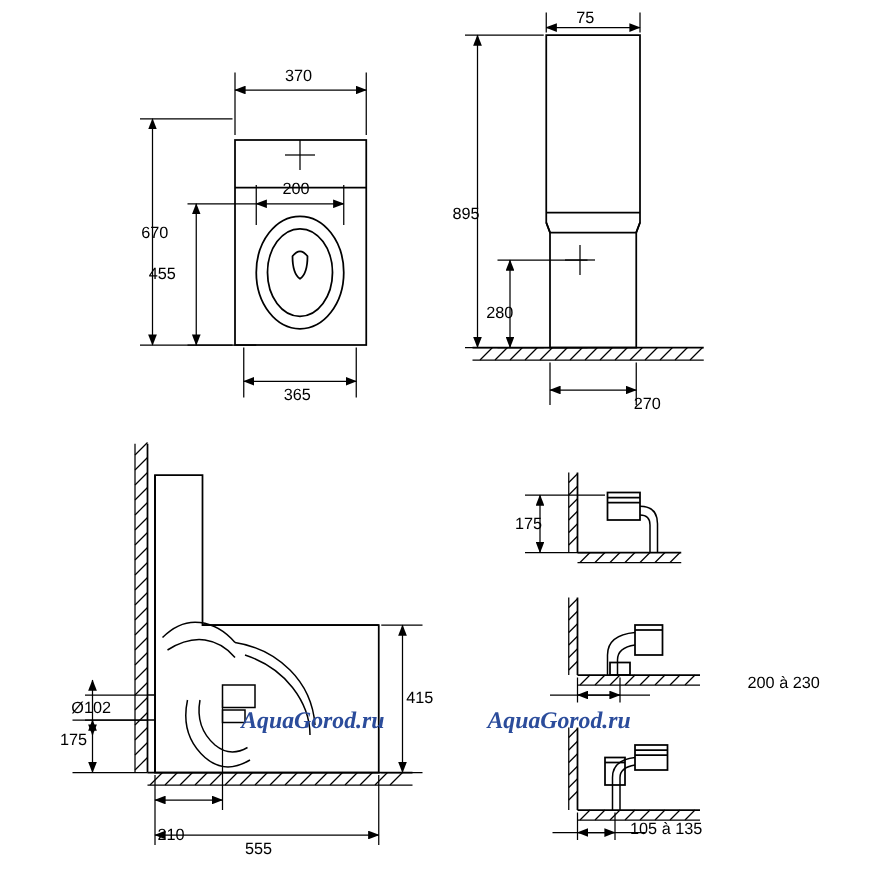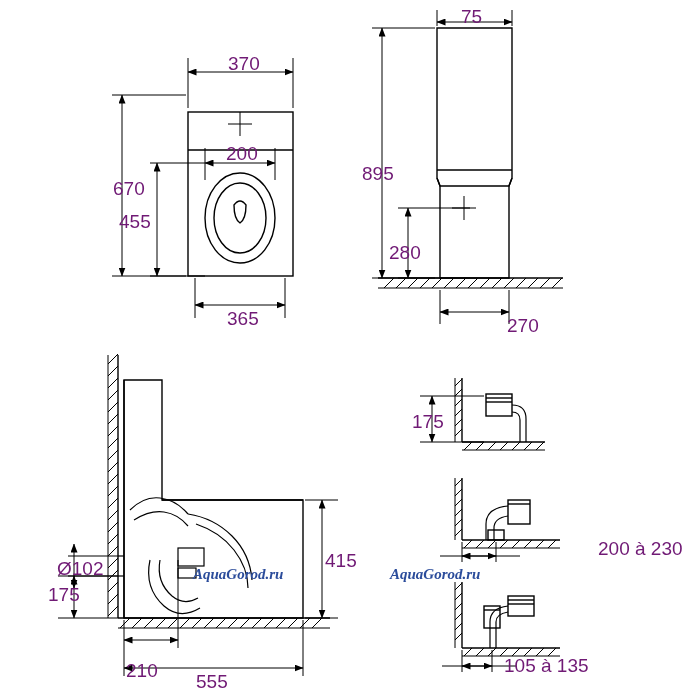--- a/index.html
+++ b/index.html
@@ -1,19 +1,19 @@
 <!DOCTYPE html>
 <html><head>
 <meta charset="utf-8">
 <style>
   html,body{margin:0;padding:0;background:#ffffff;}
   body{width:700px;height:700px;font-family:"Liberation Sans",sans-serif;color:#000;}
   #sheet{position:relative;width:700px;height:700px;overflow:hidden;}
-  .lbl{position:absolute;font-size:19px;color:#701a75;white-space:nowrap;}
-  .wm{position:absolute;font-family:"Liberation Serif",serif;font-style:italic;font-weight:bold;font-size:15px;color:#2b4c9b;white-space:nowrap;text-align:center;}
+  .lbl{position:absolute;font-size:13px;color:#000000;white-space:nowrap;}
+  .wm{position:absolute;font-family:"Liberation Serif",serif;font-style:italic;font-weight:bold;font-size:19px;color:#2b4c9b;white-space:nowrap;text-align:center;}
   svg{position:absolute;left:0;top:0;}
 </style>
 </head>
 <body>
 
 <div id="sheet">
 
   <svg width="700" height="700">
     <defs>
       <marker id="ar" markerWidth="9" markerHeight="7" refX="8.5" refY="3.5" orient="auto" markerUnits="strokeWidth">

